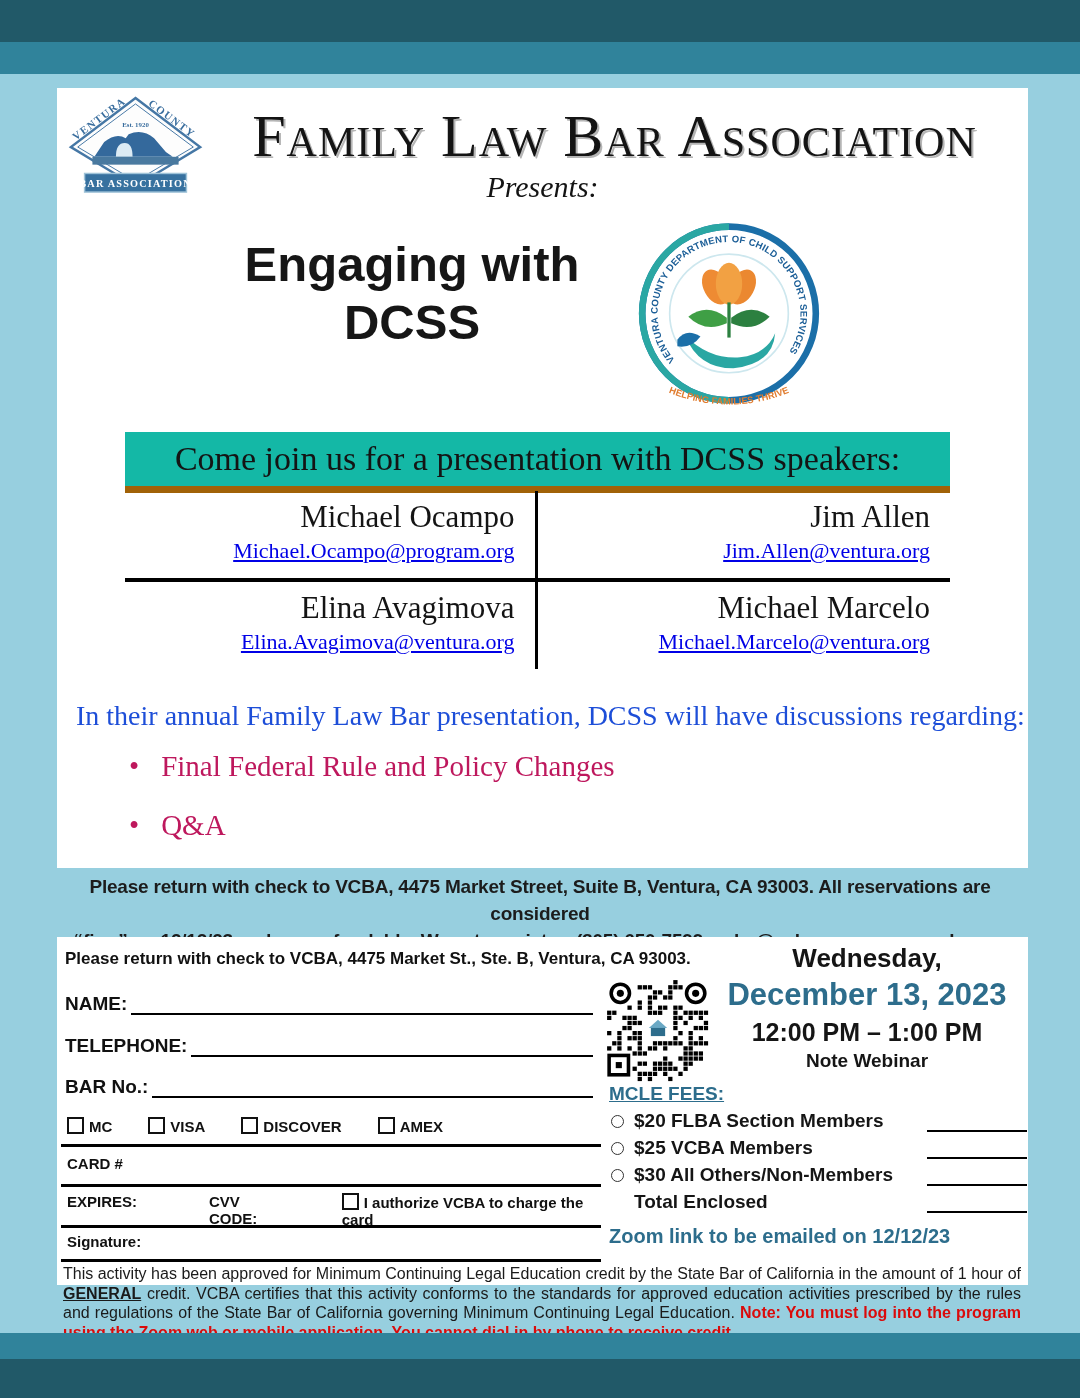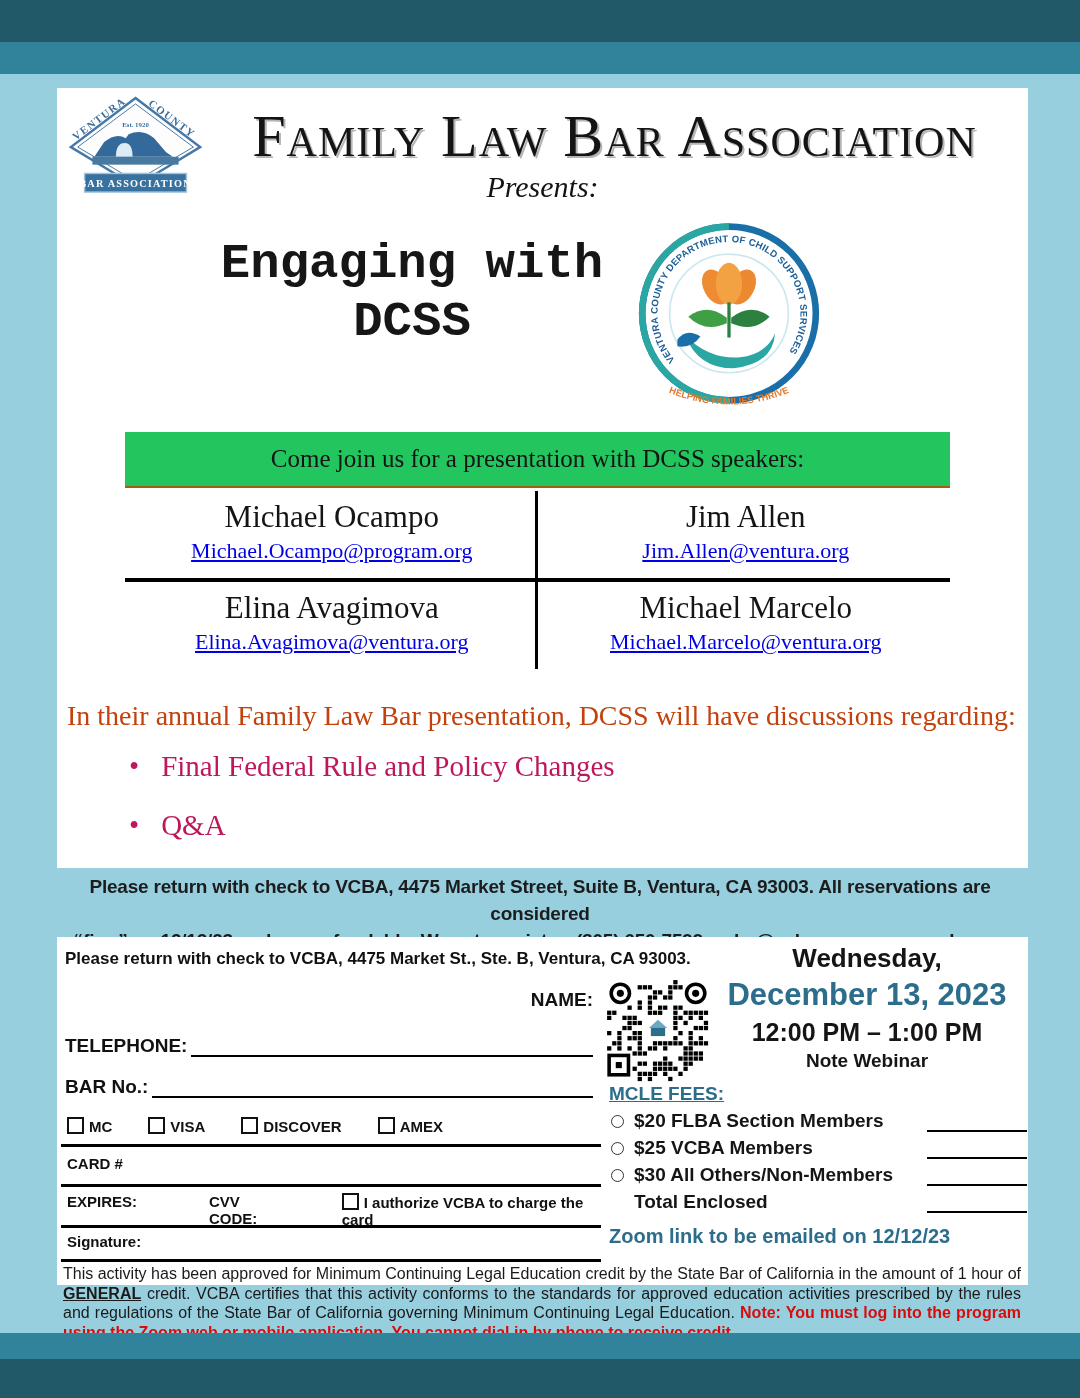--- a/index.html
+++ b/index.html
@@ -26,44 +26,44 @@
     font-size:60px; font-weight:500; letter-spacing:1px; color:#141414;
     text-shadow:2px 2px 0 #b5b5b5;
     white-space:nowrap;
   }
   .presents {
     position:absolute; left:0; right:0; top:82px; text-align:center;
     font-family:"Liberation Serif", serif; font-style:italic; font-size:30px; color:#141414;
   }
   .event-title {
     position:absolute; left:110px; top:148px; width:490px; text-align:center;
-    font-family:Liberation Mono, monospace; font-weight:bold; font-size:49px; line-height:1.18; color:#161616;
+    font-family:Liberation Sans, sans-serif; font-weight:bold; font-size:49px; line-height:1.18; color:#161616;
   }
   .dcss-logo { position:absolute; left:578px; top:132px; }
 
   .speakers-banner {
     position:absolute; left:68px; top:344px; width:825px; height:54px;
-    background:#22c55e; border-bottom:2px solid #a16207;
+    background:#14b8a6; border-bottom:7px solid #a16207;
     display:flex; align-items:center; justify-content:center;
-    font-family:"Liberation Serif", serif; font-size:25px; color:#141414;
+    font-family:"Liberation Serif", serif; font-size:34px; color:#141414;
   }
   .speakers-table {
     position:absolute; left:68px; top:403px; width:825px;
     display:grid; grid-template-columns:1fr 1fr;
   }
-  .speaker-cell { text-align:center; padding:8px 0 14px 4px; }
+  .speaker-cell { text-align:right; padding:8px 20px 14px 4px; }
   .speaker-cell.col-left  { border-right:3px solid #000; }
   .speaker-cell.row-top   { border-bottom:4px solid #000; }
   .speaker-name  { font-family:"Liberation Serif", serif; font-size:31px; color:#141414; }
   .speaker-email { font-family:"Liberation Serif", serif; font-size:22px; margin-top:3px; }
   .speaker-email a, .link-blue { color:#0000e6; text-decoration:underline; }
 
   .intro {
-    position:absolute; left:10px; top:612px; width:955px;
-    font-family:"Liberation Serif", serif; font-size:28px; color:#c2410c;
+    position:absolute; left:19px; top:612px; width:955px;
+    font-family:"Liberation Serif", serif; font-size:28px; color:#1d4ed8;
   }
   .bullet-list { position:absolute; left:72px; top:662px; width:800px; margin:0; padding:0; list-style:none; }
   .bullet-list li {
     font-family:"Liberation Serif", serif; font-size:29px; color:#be185d; margin-bottom:26px;
   }
   .bullet-list li::before { content:"•"; font-size:29px; margin-right:22px; }
 
   
   .return-note {
     position:absolute; left:60px; top:873px; width:960px; text-align:center;
@@ -73,21 +73,21 @@
   .return-note .semi { font-weight:600; }
 
   
   .form-box { position:absolute; left:57px; top:937px; width:971px; height:348px; background:#ffffff; }
 
   .form-heading { position:absolute; left:8px; top:12px; font-size:17px; font-weight:700; }
 
   .field-row { position:absolute; left:8px; width:528px; display:flex; align-items:flex-end; }
   .field-row .label { font-size:19px; font-weight:700; white-space:nowrap; }
   .fill { flex:1; border-bottom:2px solid #000; height:24px; margin-left:4px; }
-  .row-name { top:52px;flex-direction:column; }  .row-tel { top:94px; }  .row-bar { top:135px; }
+  .row-name { top:52px; }  .row-tel { top:94px; }  .row-bar { top:135px; }
 
   .checkbox { display:inline-block; width:13px; height:13px; border:2px solid #111; margin-right:5px; vertical-align:-2px; background:#fff; }
   .cards-row { position:absolute; left:10px; top:180px; width:530px; display:flex; gap:36px; font-size:15px; font-weight:600; }
   .hline { position:absolute; left:4px; width:540px; border-top:3px solid #000; }
   .hl-1 { top:207px; } .hl-2 { top:247px; } .hl-3 { top:288px; } .hl-4 { top:322px; }
   .card-row    { position:absolute; left:10px; top:218px; font-size:15px; font-weight:600; }
   .expires-row { position:absolute; left:10px; top:256px; width:530px; display:flex; font-size:15px; font-weight:600; }
   .expires-row .cvv { margin-left:72px; }
   .expires-row .auth { margin-left:56px; }
   .signature-row { position:absolute; left:10px; top:296px; font-size:15px; font-weight:600; }

